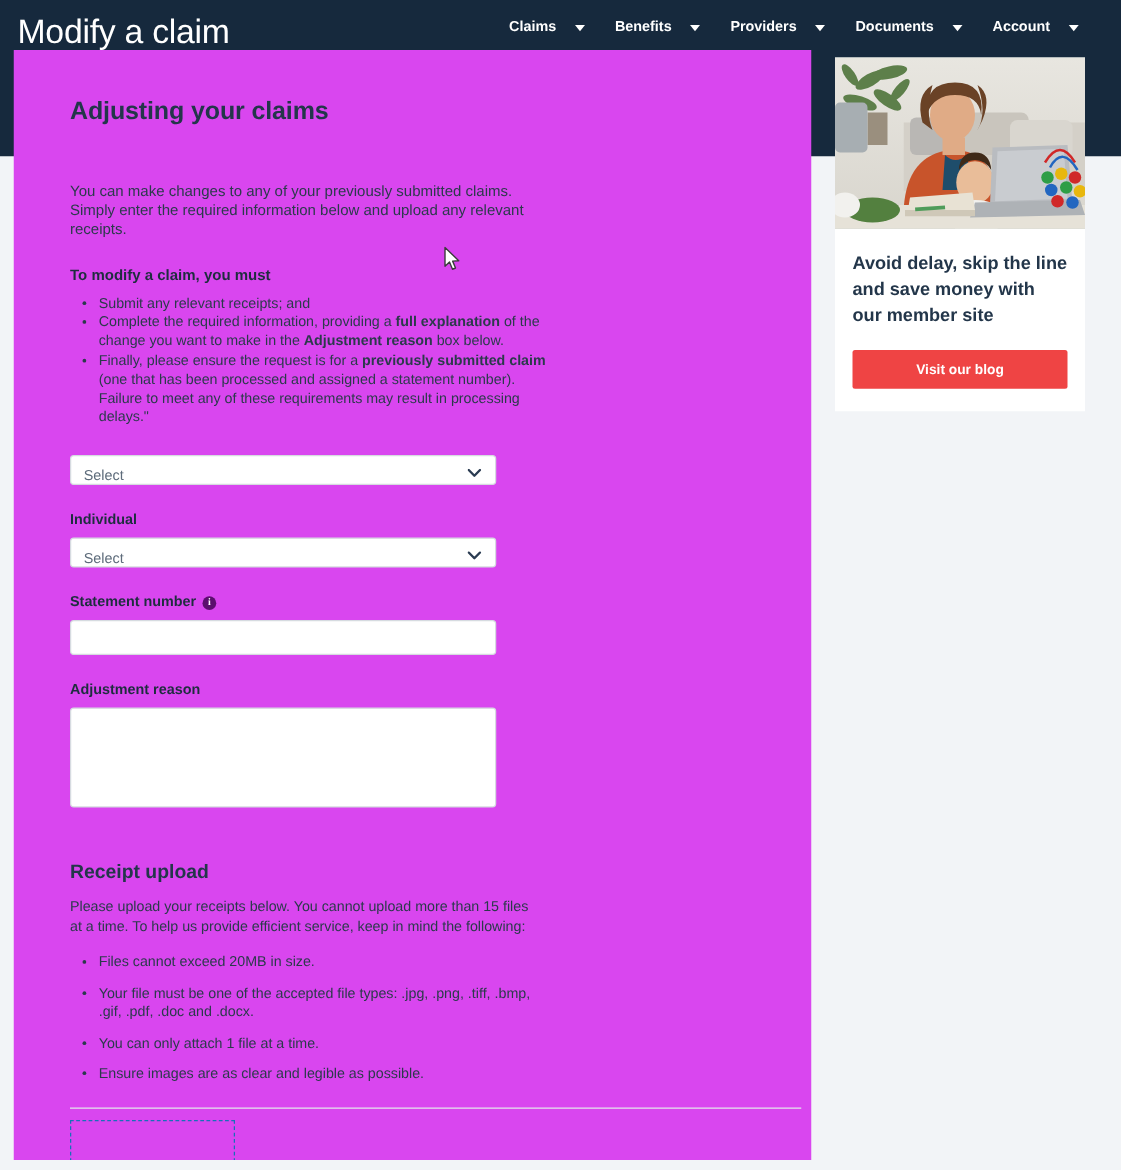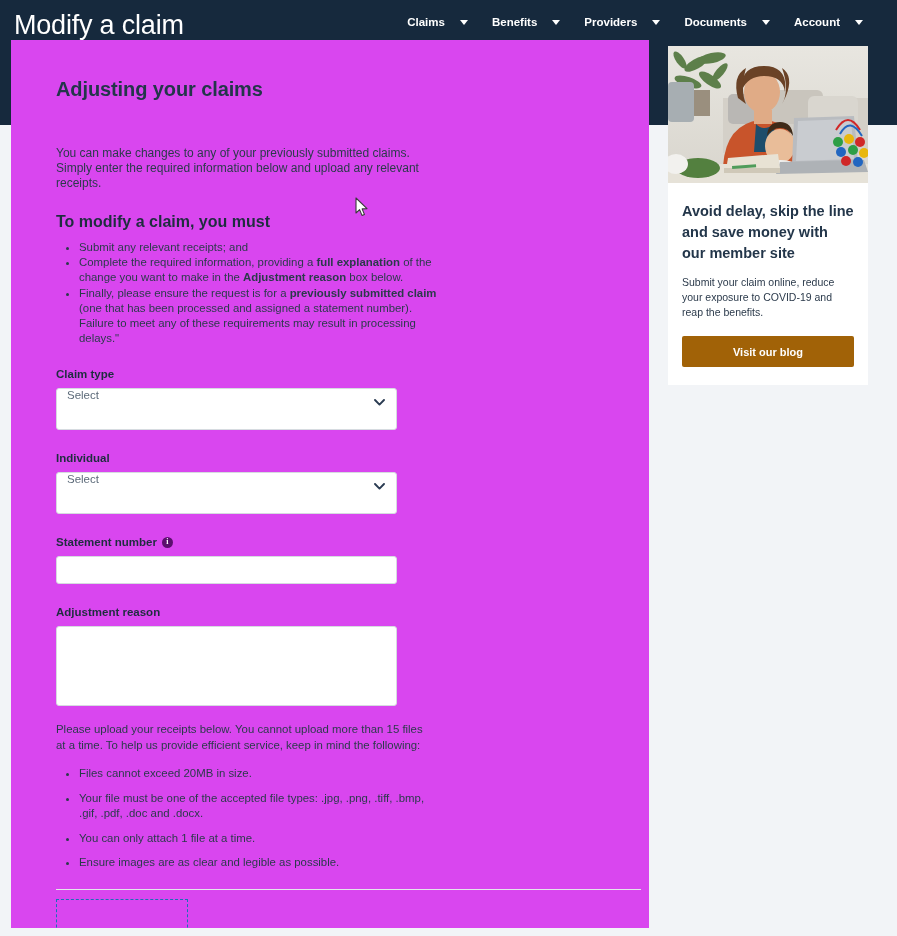--- a/index.html
+++ b/index.html
@@ -93,21 +93,21 @@
     letter-spacing: -0.1px;
   }
   p.intro {
     font-size: 12px;
     line-height: 15px;
     color: #2b3a4b;
     margin-top: 45px;
     max-width: 370px;
   }
   p.lead-bold {
-    font-size: 16px;
+    font-size: 12px;
     font-weight: bold;
     color: #1e2d3e;
     margin-top: 22px;
   }
   ul.req-list {
     margin-top: 9px;
     padding-left: 23px;
     max-width: 390px;
   }
   ul.req-list li {
@@ -139,26 +139,26 @@
     font-family: "Liberation Serif", serif;
     display: inline-flex;
     align-items: center;
     justify-content: center;
     line-height: 1;
     cursor: pointer;
   }
   .select-box {
     position: relative;
     width: 341px;
-    height: 42px;
+    height: 24px;
     border: 1px solid #d6dbe0;
     border-radius: 3px;
     background: #ffffff;
     display: flex;
-    align-items: flex-start;
+    align-items: flex-end;
     padding: 0 10px;
     cursor: pointer;
   }
   .select-box .sel-value {
     font-size: 11.5px;
     color: #5d6b7a;
   }
   .chev {
     position: absolute;
     right: 11px;
@@ -264,21 +264,21 @@
   .promo-text {
     font-size: 10.5px;
     line-height: 15px;
     color: #2b3a4b;
     margin-top: 11px;
   }
   .promo-btn {
     margin-top: 16px;
     width: 172px;
     height: 31px;
-    background: #a16207;
+    background: #ef4444;
     color: #ffffff;
     font-size: 11px;
     font-weight: bold;
     border: none;
     border-radius: 2px;
     cursor: pointer;
     font-family: "Liberation Sans", sans-serif;
   }
 
   
@@ -334,23 +334,20 @@
       </li>
       <li>
         <span>Complete the required information, providing a </span><b>full explanation</b><span> of the change you want to make in the </span><b>Adjustment reason</b><span> box below.</span>
       </li>
       <li>
         <span>Finally, please ensure the request is for a </span><b>previously submitted claim</b><span> (one that has been processed and assigned a statement number). Failure to meet any of these requirements may result in processing delays."</span>
       </li>
     </ul>
 
     <div class="field">
-      <div class="field-label">
-        <span>Claim type</span>
-      </div>
       <div class="select-box">
         <span class="sel-value">Select</span>
         <svg class="chev" viewBox="0 0 11 7">
           <path d="M1 1 L5.5 5.6 L10 1" stroke="#2b3c52" stroke-width="1.9" fill="none" stroke-linecap="round" stroke-linejoin="round"></path>
         </svg>
       </div>
     </div>
 
     <div class="field">
       <div class="field-label">
@@ -372,20 +369,21 @@
       <input class="text-input" type="text" value="" placeholder="" style="">
     </div>
 
     <div class="field">
       <div class="field-label">
         <span>Adjustment reason</span>
       </div>
       <textarea class="textarea" placeholder="" style=""></textarea>
     </div>
 
+    <h2 class="section-heading">Receipt upload</h2>
     <p class="section-intro">Please upload your receipts below. You cannot upload more than 15 files at a time. To help us provide efficient service, keep in mind the following:</p>
     <ul class="upload-list">
       <li>Files cannot exceed 20MB in size.</li>
       <li>Your file must be one of the accepted file types: .jpg, .png, .tiff, .bmp, .gif, .pdf, .doc and .docx.</li>
       <li>You can only attach 1 file at a time.</li>
       <li>Ensure images are as clear and legible as possible.</li>
     </ul>
 
     <div class="divider"></div>
 
@@ -458,20 +456,19 @@
       <path d="M60 112 L110 108 L112 122 L58 124 Z" fill="#e8e2d4"></path>
       <rect x="56" y="122" width="56" height="5" fill="#cfc8b8"></rect>
       <rect x="64" y="120" width="24" height="3" fill="#4f9c5a" transform="rotate(-4 64 120)"></rect>
 
       <ellipse cx="30" cy="122" rx="22" ry="10" fill="#53803f"></ellipse>
       <ellipse cx="8" cy="118" rx="12" ry="10" fill="#f2f1ee"></ellipse>
     </svg>
   </div>
   <div class="promo-body">
     <div class="promo-title">Avoid delay, skip the line and save money with our member site</div>
-    <div class="promo-text">Submit your claim online, reduce your exposure to COVID-19 and reap the benefits.</div>
     <button class="promo-btn">Visit our blog</button>
   </div>
 </div>
 
 <svg class="mouse-cursor" width="14" height="20" viewBox="0 0 14 20" style="left:355px; top:197px;">
   <path d="M1 1 L1 16 L4.6 12.6 L7 18.4 L9.4 17.4 L7.1 11.9 L12 11.6 Z" fill="#ffffff" stroke="#3a3a3a" stroke-width="1.1" stroke-linejoin="round"></path>
 </svg>
 
 </body></html>

